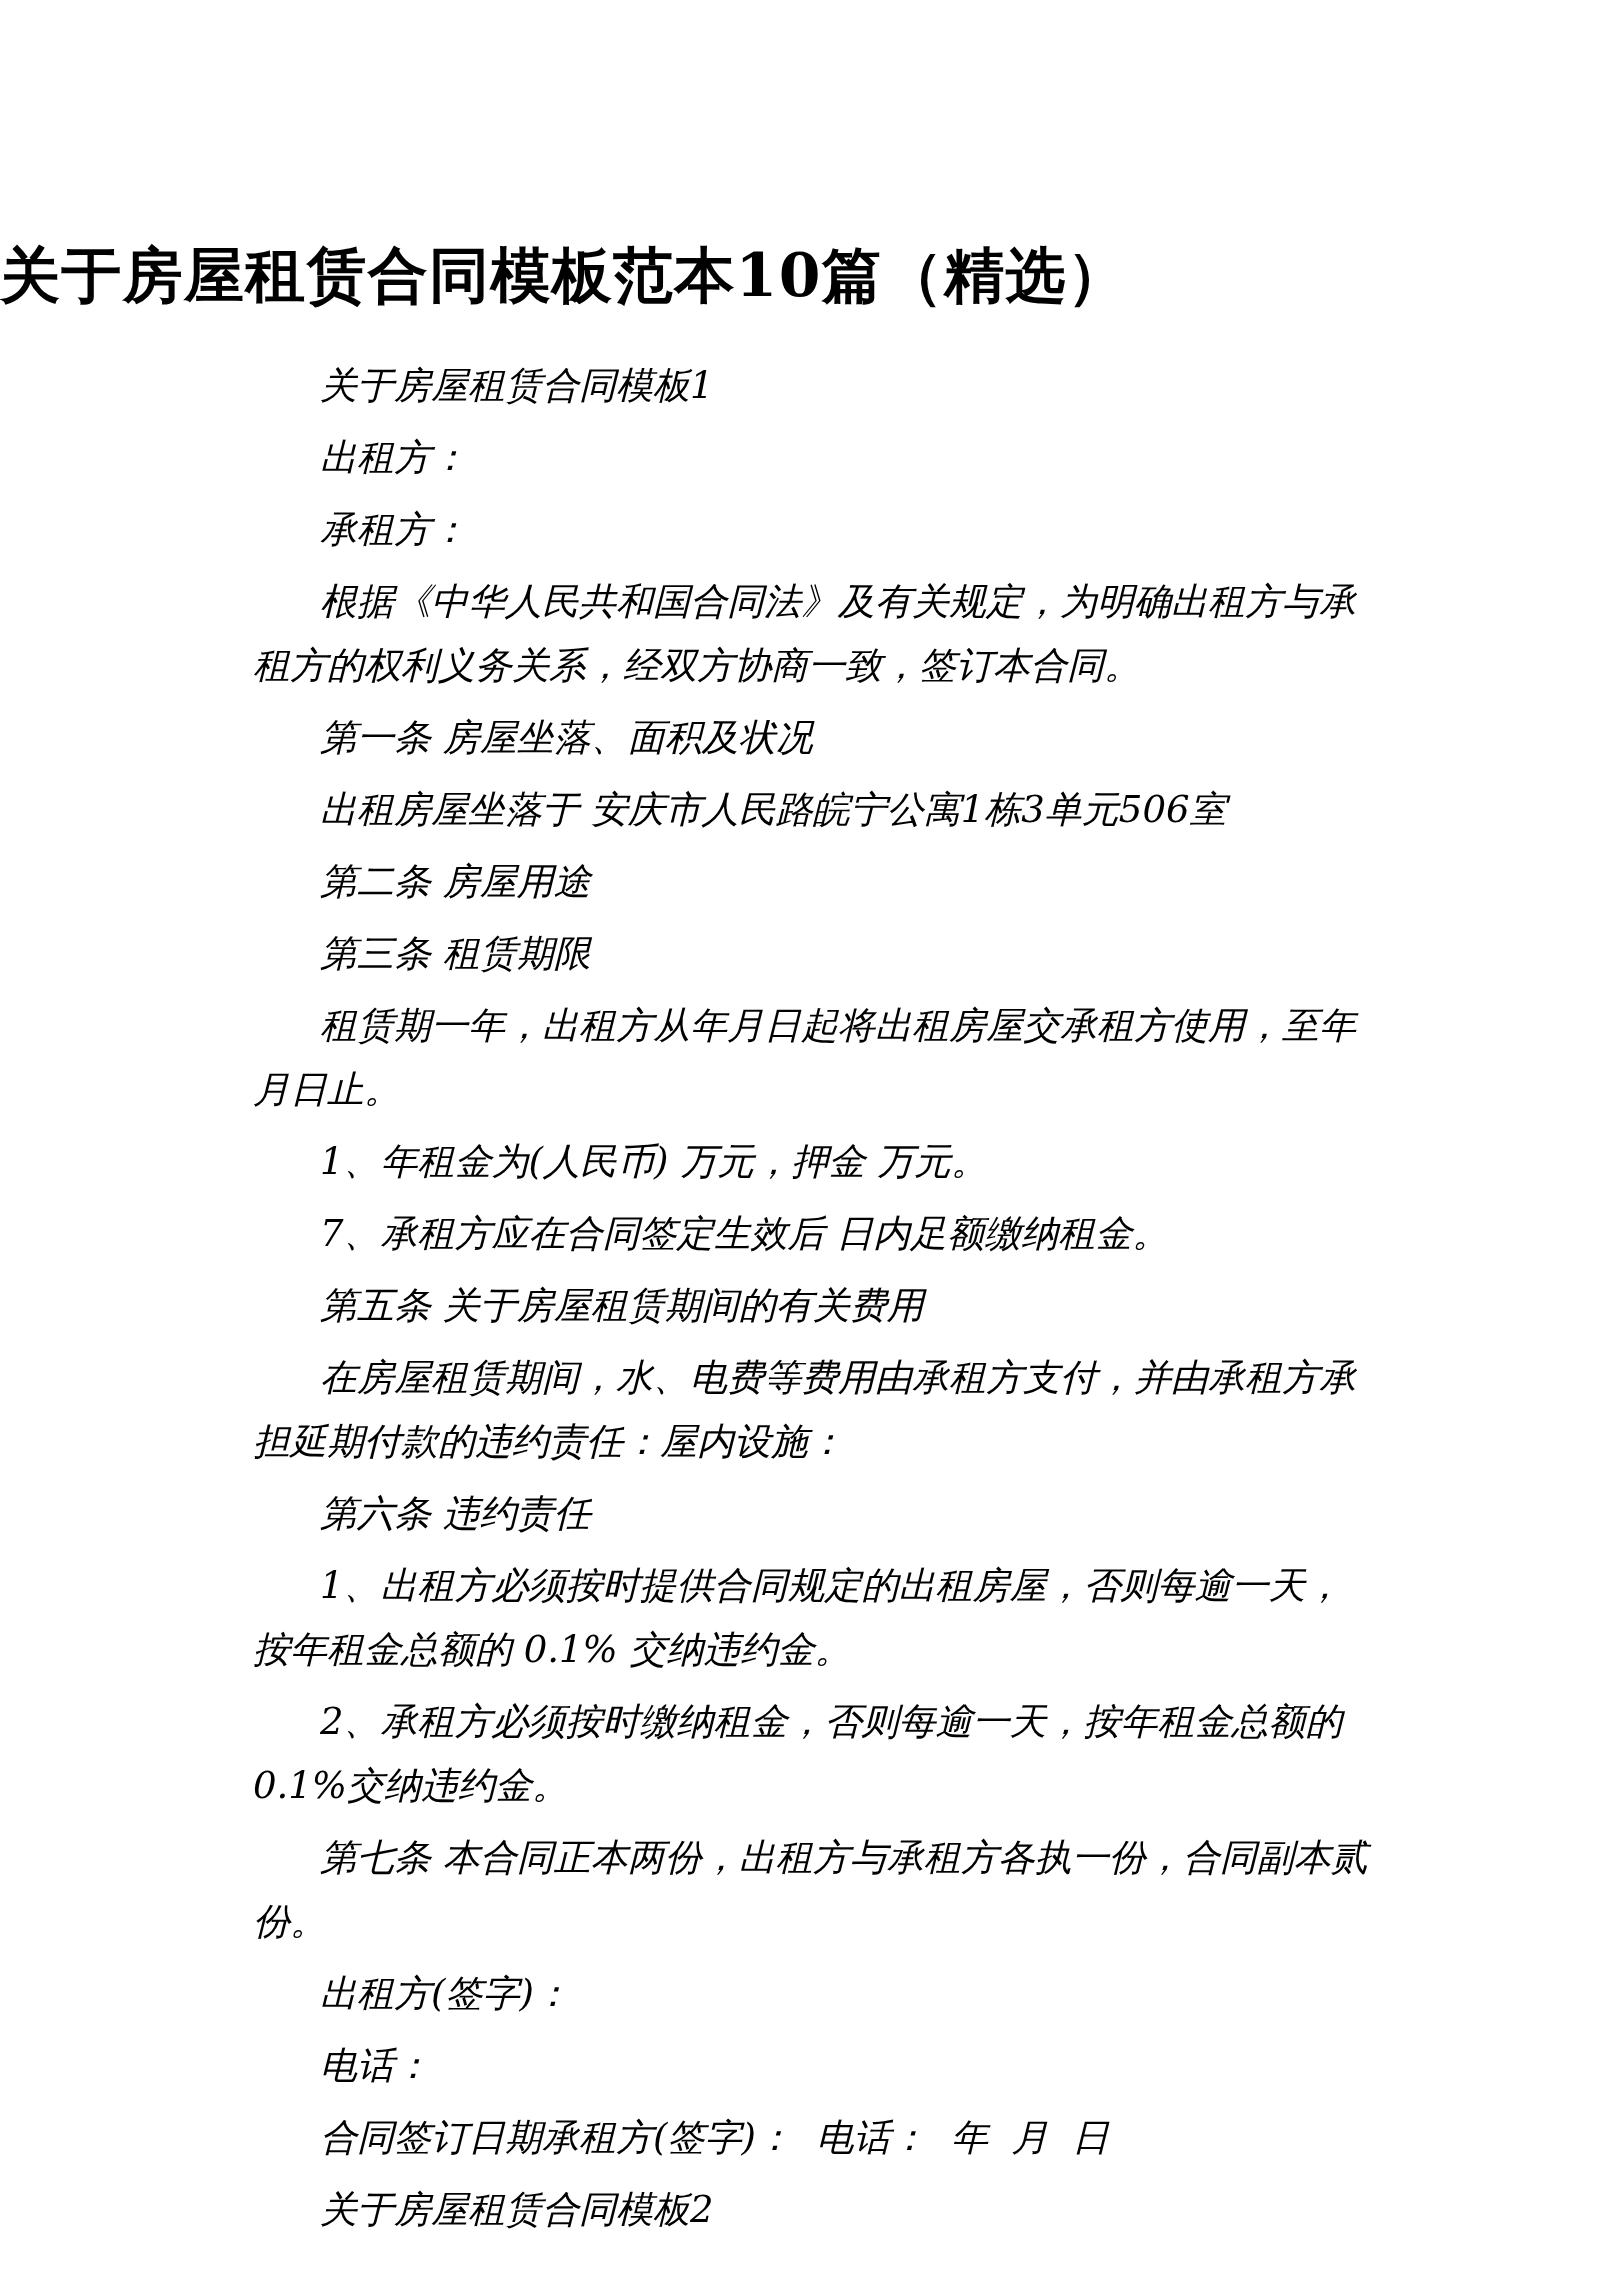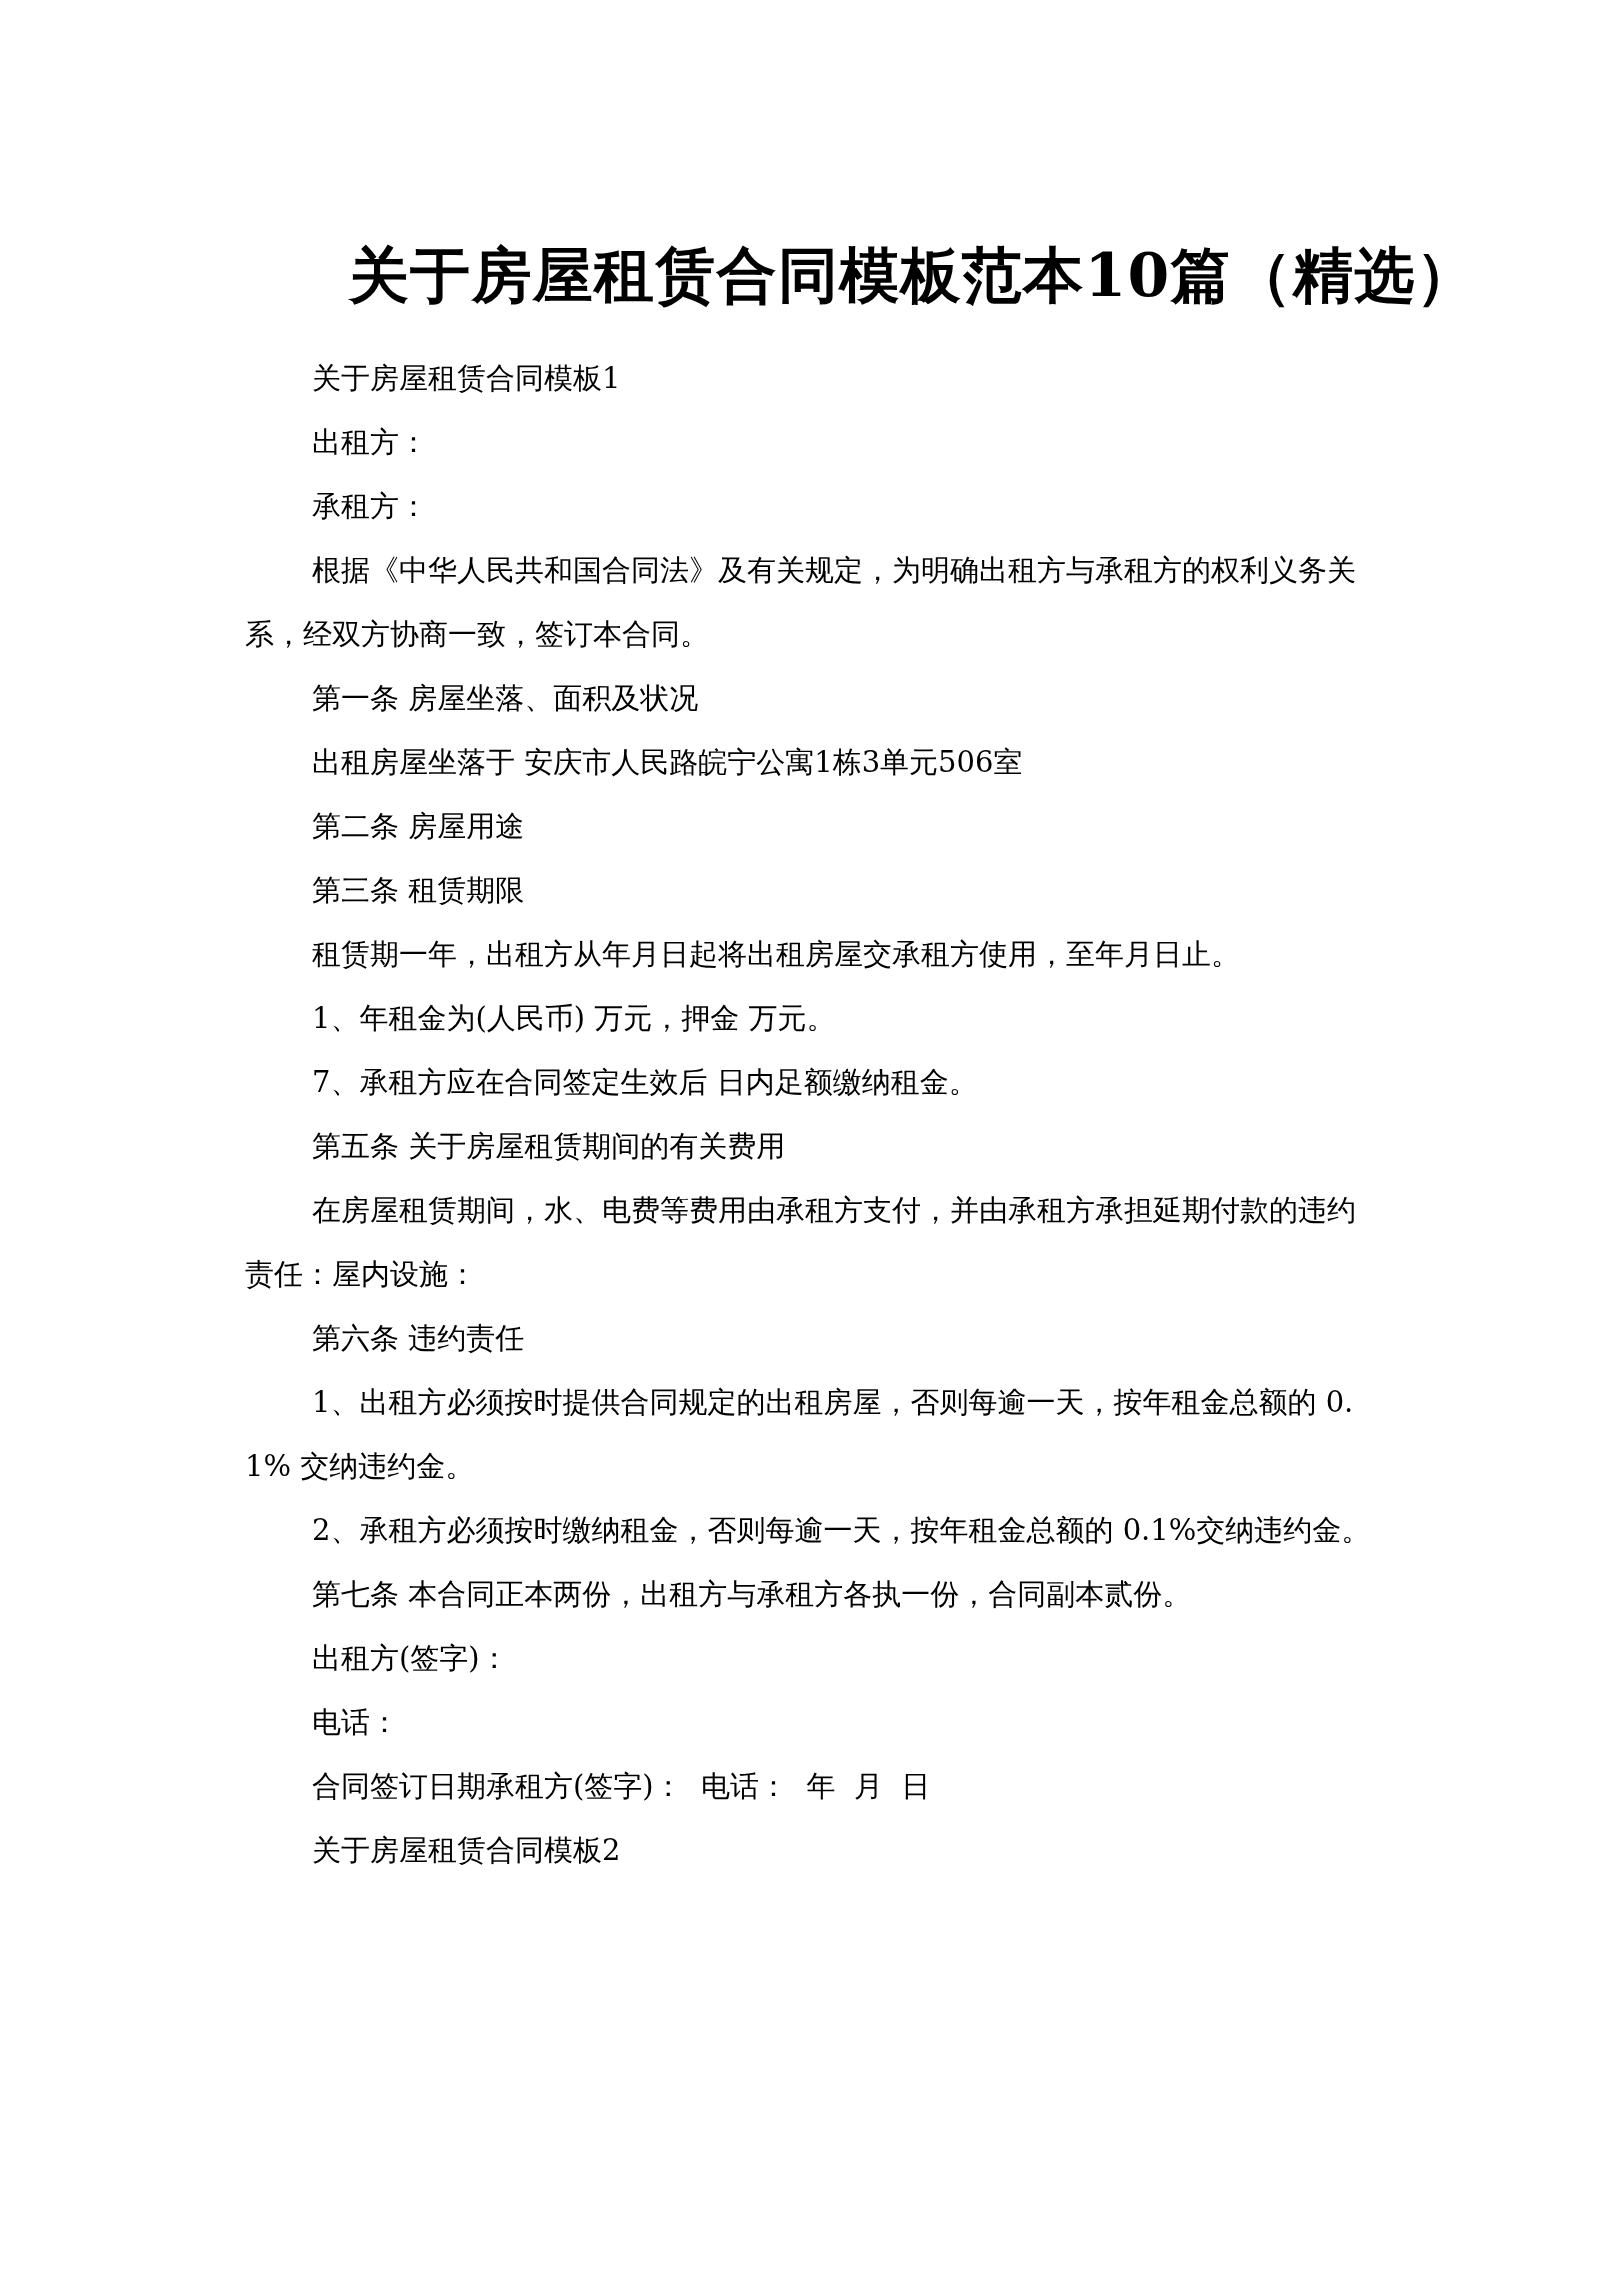--- a/index.html
+++ b/index.html
@@ -1,21 +1,21 @@
 <!DOCTYPE html>
 <html style="font-size:10.5px"><head>
 <meta charset="utf-8">
 <style>
   html, body { margin: 0; padding: 0; background: #ffffff; }
   body { width: 1623px; height: 2295px; position: relative; overflow: hidden;
          font-family: "DejaVu Serif", "Liberation Serif", serif; color: #000; }
-  .title { position: absolute; left: 0; top: 196px; width: 1477px; text-align: right;
+  .title { position: absolute; left: 0; top: 196px; width: 1477px; text-align: left;
            font-size: 60px; line-height: 79px; letter-spacing: 1.3px; }
   .body { position: absolute; left: 245px; top: 346px; width: 1139px; }
-  .p { font-size: 29px; line-height: 64px; margin: 0; white-space: pre-wrap; word-break: break-all; }
+  .p { font-size: 37px; line-height: 64px; margin: 8px; white-space: pre-wrap; word-break: break-all; font-style: italic; }
   .indent { text-indent: 67px; }
 </style>
 </head>
 <body>
 
 <div>
   <h1 class="title">关于房屋租赁合同模板范本10篇（精选）</h1>
 
   <div class="body">
     <p class="p indent">关于房屋租赁合同模板1</p>

